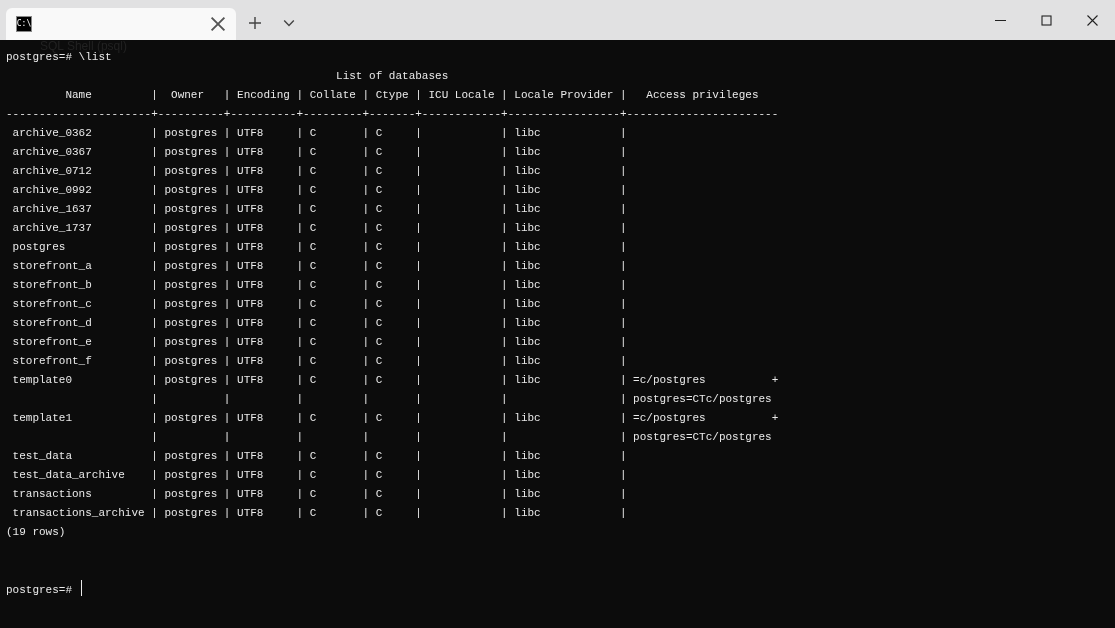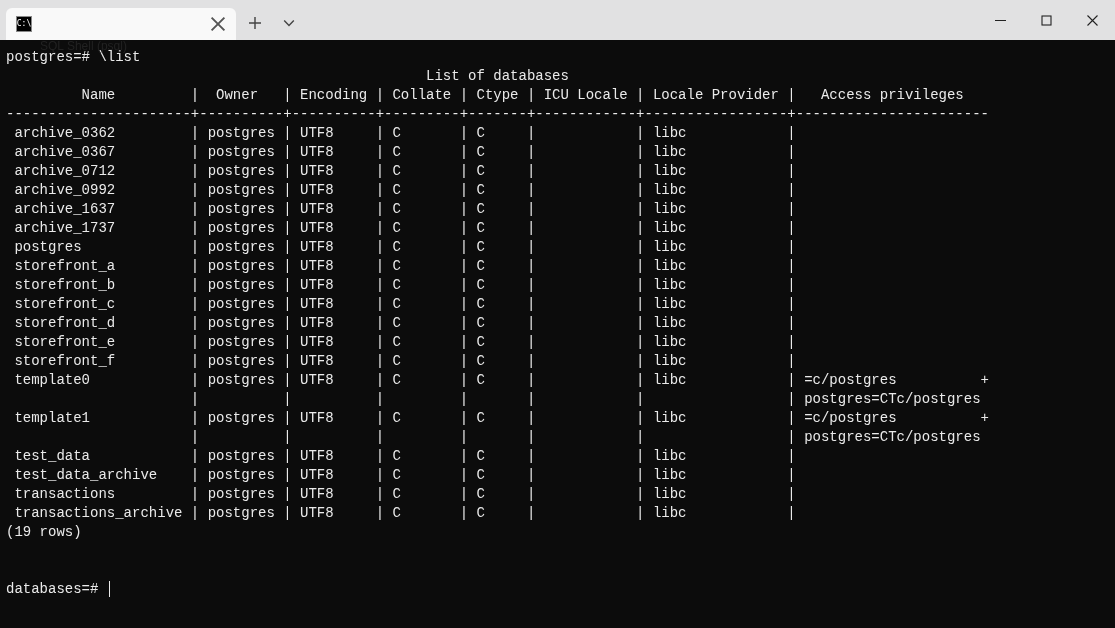--- a/index.html
+++ b/index.html
@@ -75,21 +75,21 @@
     width: 46px; height: 100%;
     display: flex; align-items: center; justify-content: center;
     color: #222;
   }
   .win-btn svg { width: 11px; height: 11px; }
 
   
   .terminal {
     background: #0c0c0c;
     color: #eaeaea;
-    font-size: 14px;
+    font-size: 11px;
     line-height: 19px;
     padding: 8px 9px 4px 6px;
     white-space: pre;
     height: calc(628px - 40px);
     letter-spacing: 0;
   }
   .prompt-line .prompt { color: #eaeaea; }
   .cursor {
     display: inline-block;
     width: 1px; height: 16px;
@@ -165,13 +165,13 @@
                       |          |          |         |       |            |                 | postgres=CTc/postgres 
  template1            | postgres | UTF8     | C       | C     |            | libc            | =c/postgres          +
                       |          |          |         |       |            |                 | postgres=CTc/postgres 
  test_data            | postgres | UTF8     | C       | C     |            | libc            |                       
  test_data_archive    | postgres | UTF8     | C       | C     |            | libc            |                       
  transactions         | postgres | UTF8     | C       | C     |            | libc            |                       
  transactions_archive | postgres | UTF8     | C       | C     |            | libc            |                       
 (19 rows)
 
 
-<span class="prompt-line"><span class="prompt">databases=# </span><span class="cursor"></span></span></div>
+<span class="prompt-line"><span class="prompt">postgres=# </span><span class="cursor"></span></span></div>
 
 </body></html>

